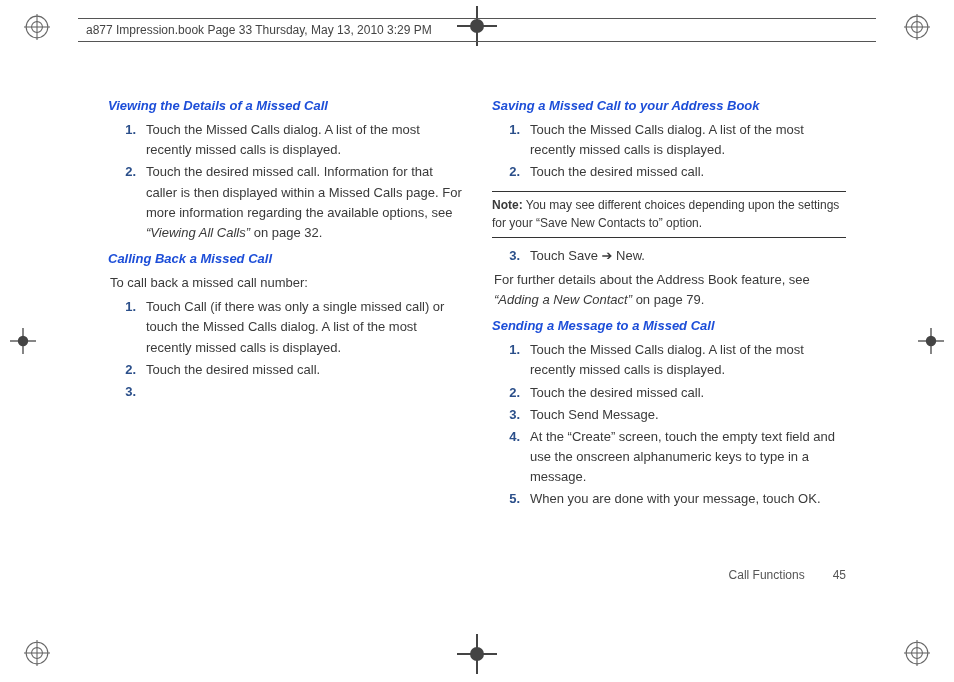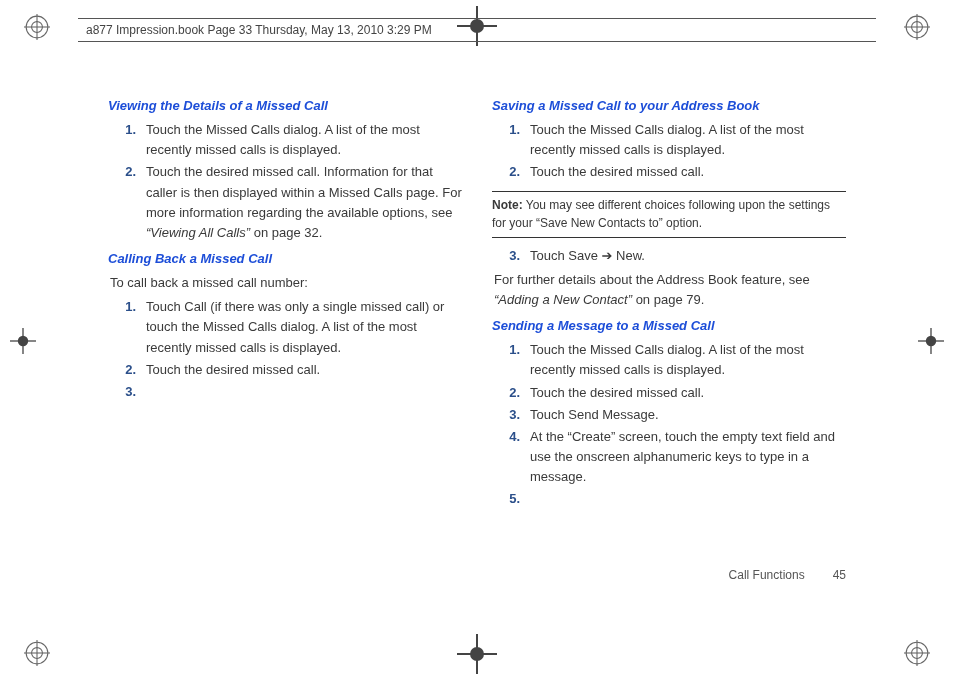--- a/index.html
+++ b/index.html
@@ -244,21 +244,21 @@
           <span>Touch the </span><span class="bold">Missed Calls</span><span> dialog. A list of the most recently missed calls is displayed.</span>
         </span>
       </li>
       <li>
         <span class="num">2.</span>
         <span class="body">Touch the desired missed call.</span>
       </li>
     </ol>
 
     <div class="note-block">
-      <span class="note-label">Note:</span><span> You may see different choices following upon the settings for your “Save New Contacts to” option.</span>
+      <span class="note-label">Note:</span><span> You may see different choices depending upon the settings for your “Save New Contacts to” option.</span>
     </div>
 
     <ol class="steps">
       <li>
         <span class="num">3.</span>
         <span class="body">
           <span>Touch </span><span class="bold">Save ➔ New</span><span>.</span>
         </span>
       </li>
     </ol>
@@ -284,20 +284,23 @@
         <span class="body">
           <span>Touch </span><span class="bold">Send Message</span><span>.</span>
         </span>
       </li>
       <li>
         <span class="num">4.</span>
         <span class="body">At the “Create” screen, touch the empty text field and use the onscreen alphanumeric keys to type in a message.</span>
       </li>
       <li>
         <span class="num">5.</span>
+        <span class="body">
+          <span>When you are done with your message, touch </span><span class="bold">OK</span><span>.</span>
+        </span>
       </li>
     </ol>
   </div>
 </div>
 
 <div class="footer">
   <span>Call Functions</span>
   <span>45</span>
 </div>
 

